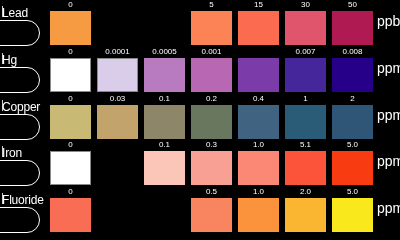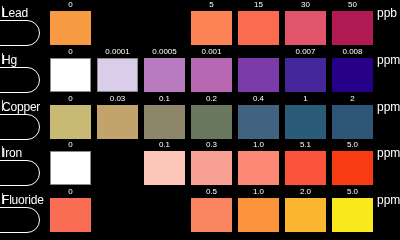--- a/index.html
+++ b/index.html
@@ -71,23 +71,23 @@
     position:absolute;
     top:11px;left:3px;
     width:41px;height:34px;
   }
   .swatch.light{
     box-shadow:0 0 0 1px #8a8a8a inset;
   }
   .unit{
     position:relative;
     color:#ffffff;
-    font-size:12px;
+    font-size:14px;
     line-height:10px;
-    padding-top:8px;
+    padding-top:16px;
     padding-left:1px;
     white-space:nowrap;
   }
 </style>
 </head>
 <body>
 
 <div id="chart">
     <div class="row">
       <div class="rowhead">

